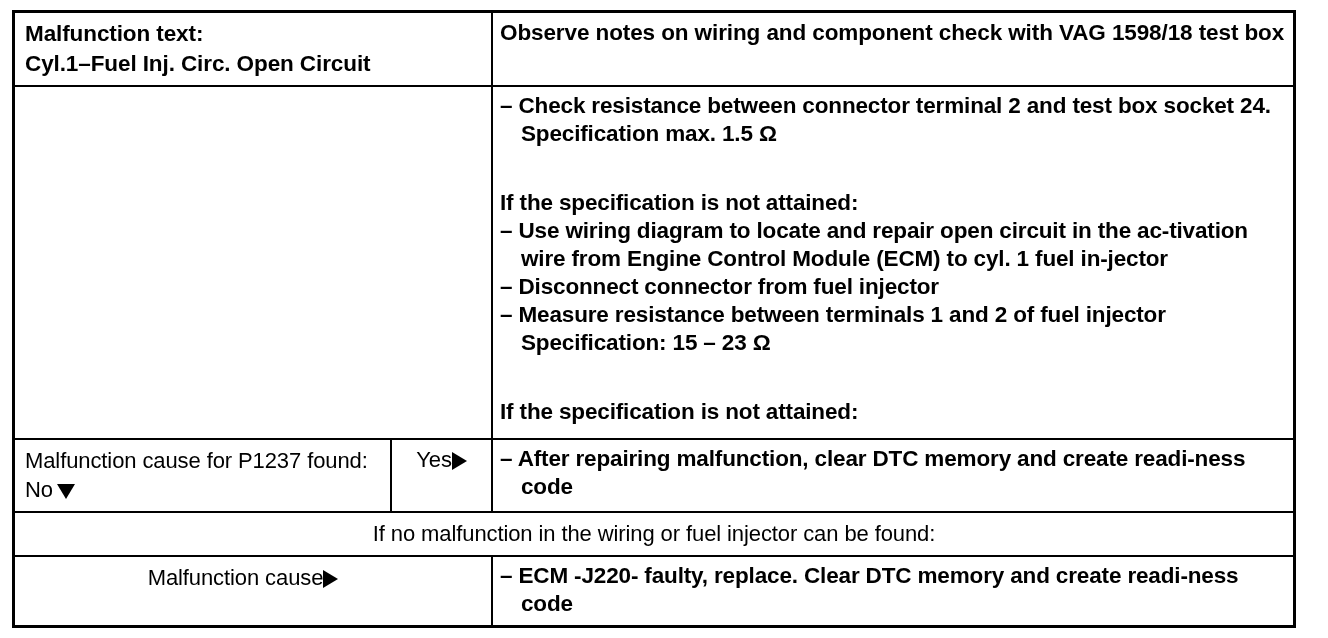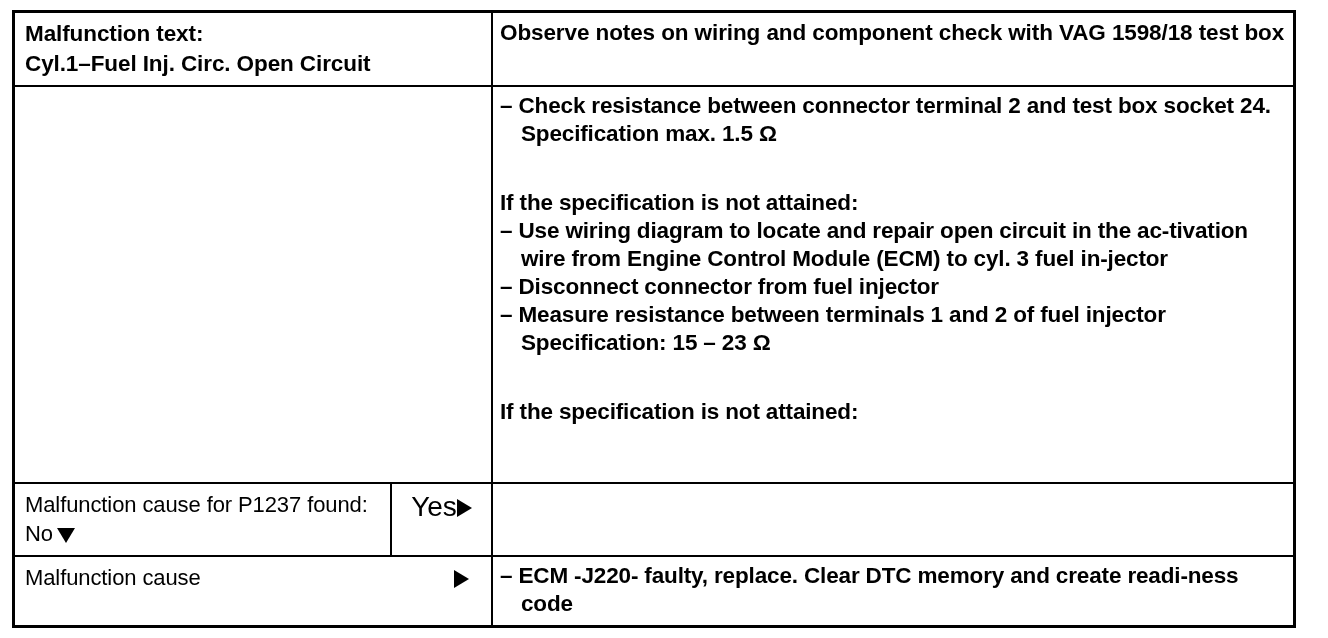--- a/index.html
+++ b/index.html
@@ -110,21 +110,21 @@
   .plainrow-text {
     font-weight: normal;
     font-size: 22px;
     line-height: 1.33;
     letter-spacing: -0.1px;
     white-space: pre-line;
   }
 
   .yes-label {
     font-weight: normal;
-    font-size: 28px;
+    font-size: 22px;
     letter-spacing: -0.1px;
     display: inline-flex;
     align-items: center;
   }
 
   .tri-right {
     display: inline-block;
     width: 0; height: 0;
     border-left: 15px solid #000;
     border-top: 9px solid transparent;
@@ -152,22 +152,22 @@
   }
   .banner-text {
     font-weight: normal;
     font-size: 22px;
     letter-spacing: -0.1px;
   }
 
   .cause-cell {
     display: flex;
     align-items: flex-start;
-    justify-content: space-between;
-    padding: 6px 22px 4px 10px;
+    justify-content: center;
+    padding: 6px 22px 4px 2px;
   }
   .cause-label {
     font-weight: normal;
     font-size: 22px;
     letter-spacing: -0.1px;
     padding-top: 2px;
   }
   .cause-arrow-wrap {
     padding-top: 6px;
   }
@@ -188,39 +188,47 @@
       </div>
     </div>
 
     <div class="row row-procedure">
       <div class="cell col-left">
         <div class="body-line"></div>
       </div>
       <div class="cell col-right">
         <div class="body-line dash">– Check resistance between connector terminal 2 and test box socket 24.  Specification max. 1.5 Ω</div>
         <div class="body-line plain">If the specification is not attained:</div>
-        <div class="body-line dash">– Use wiring diagram to locate and repair open circuit in the ac-tivation wire from Engine Control Module (ECM) to cyl. 3 fuel in-jector</div>
+        <div class="body-line dash">– Use wiring diagram to locate and repair open circuit in the ac-tivation wire from Engine Control Module (ECM) to cyl. 1 fuel in-jector</div>
         <div class="body-line dash">– Disconnect connector from fuel injector</div>
         <div class="body-line dash">– Measure resistance between terminals 1 and 2 of fuel injector Specification: 15 – 23 Ω</div>
         <div class="body-line plain">If the specification is not attained:</div>
       </div>
     </div>
 
     <div class="row row-yes">
       <div class="cell col-left-narrow">
         <span class="plainrow-text">Malfunction cause for P1237 found: No</span><span class="tri-down"></span>
       </div>
       <div class="col-yes">
         <span class="yes-label">
           <span>Yes</span>
           <span class="tri-right"></span>
         </span>
       </div>
-    </div>
-
+      <div class="cell col-right">
+        <div class="body-line dash">– After repairing malfunction, clear DTC memory and create readi-ness code</div>
+      </div>
+    </div>
+
+    <div class="row row-banner">
+      <div class="cell banner-cell">
+        <span class="banner-text">If no malfunction in the wiring or fuel injector can be found:</span>
+      </div>
+    </div>
 
     <div class="row row-cause">
       <div class="cell col-left cause-cell">
         <span class="cause-label">Malfunction cause</span>
         <span class="cause-arrow-wrap">
           <span class="tri-right"></span>
         </span>
       </div>
       <div class="cell col-right">
         <div class="body-line dash">– ECM -J220- faulty, replace.  Clear DTC memory and create readi-ness code</div>

